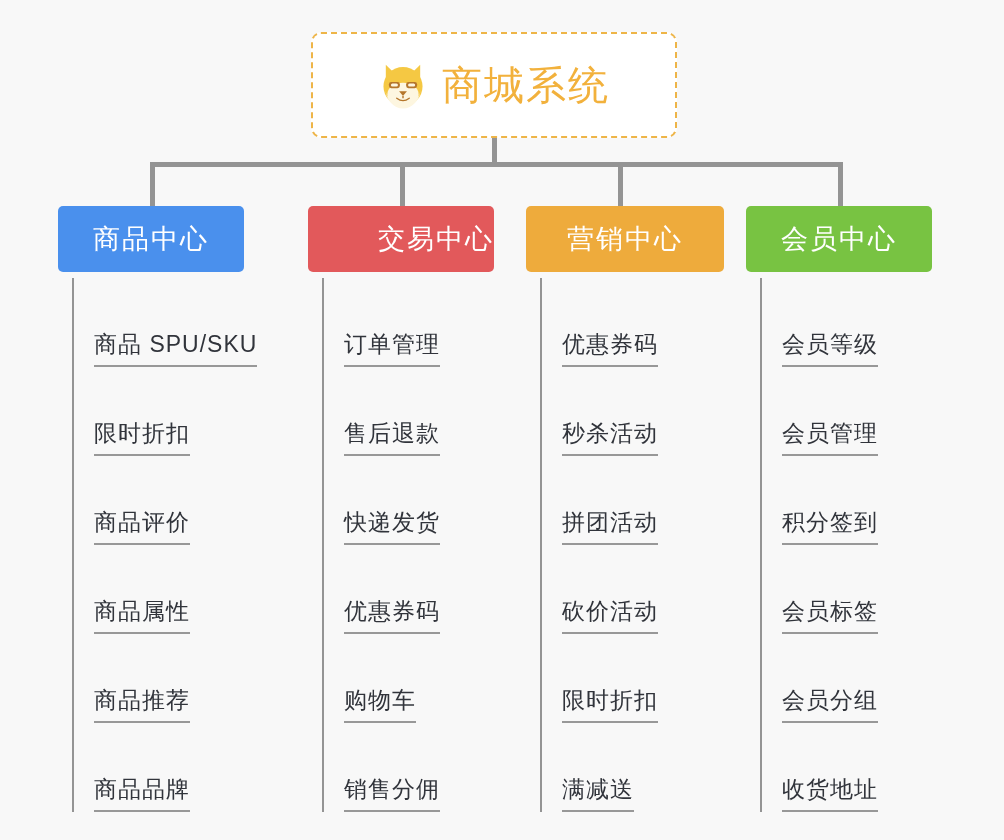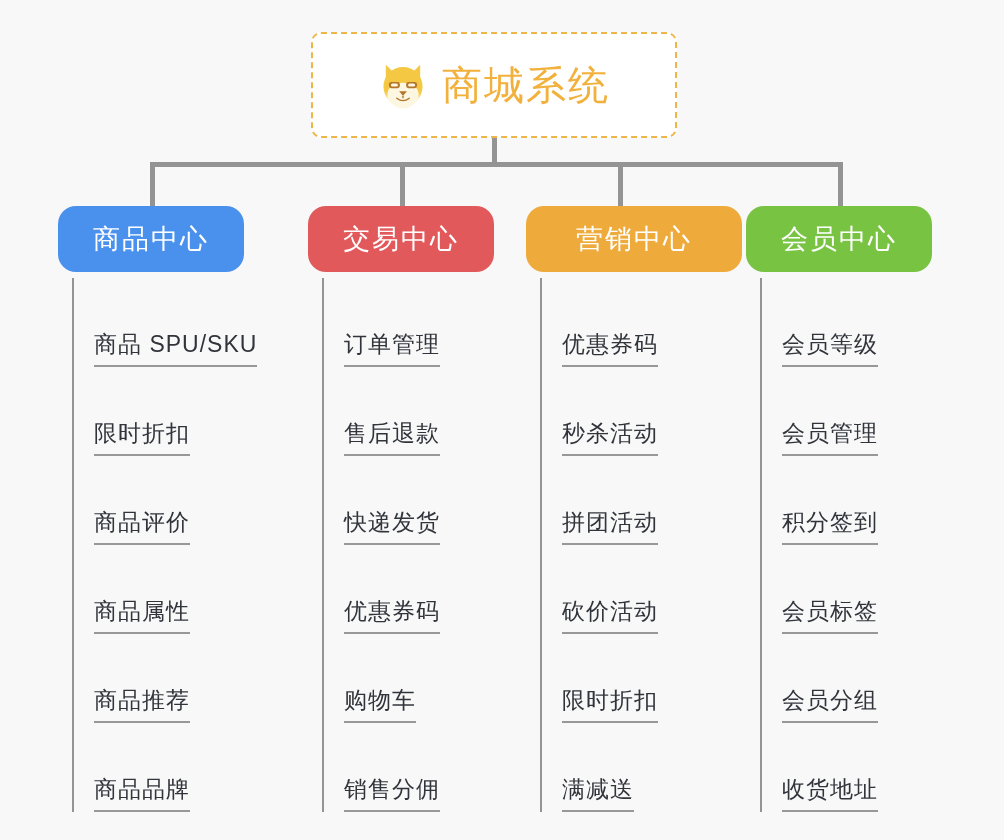--- a/index.html
+++ b/index.html
@@ -59,21 +59,21 @@
     position: absolute;
     background: #949494;
   }
   .conn-v { width: 5px; }
   .conn-h { height: 5px; }
 
   
   .cat-box {
     position: absolute;
     height: 66px;
-    border-radius: 18px;
+    border-radius: 5px;
     display: flex;
     align-items: center;
     justify-content: center;
     color: #ffffff;
     font-size: 27px;
     letter-spacing: 2px;
     box-sizing: border-box;
   }
 
   
@@ -151,21 +151,21 @@
         <span class="item-label">商品属性</span>
       </div>
     <div class="item">
         <span class="item-label">商品推荐</span>
       </div>
     <div class="item">
         <span class="item-label">商品品牌</span>
       </div>
   </div>
 
-  <div class="cat-box" style="left: 308px; top: 206px; width: 186px; background: rgb(226, 89, 91);">
+  <div class="cat-box" style="left: 308px; top: 206px; width: 186px; background: rgb(226, 89, 91); justify-content: flex-end;">
     <span>交易中心</span>
   </div>
   <div class="col-items" style="left:322px;">
     <div class="item">
         <span class="item-label">订单管理</span>
       </div>
     <div class="item">
         <span class="item-label">售后退款</span>
       </div>
     <div class="item">
@@ -175,21 +175,21 @@
         <span class="item-label">优惠券码</span>
       </div>
     <div class="item">
         <span class="item-label">购物车</span>
       </div>
     <div class="item">
         <span class="item-label">销售分佣</span>
       </div>
   </div>
 
-  <div class="cat-box" style="left: 526px; top: 206px; width: 216px; background: rgb(238, 171, 60);">
+  <div class="cat-box" style="left: 526px; top: 206px; width: 198px; background: rgb(238, 171, 60);">
     <span>营销中心</span>
   </div>
   <div class="col-items" style="left:540px;">
     <div class="item">
         <span class="item-label">优惠券码</span>
       </div>
     <div class="item">
         <span class="item-label">秒杀活动</span>
       </div>
     <div class="item">

